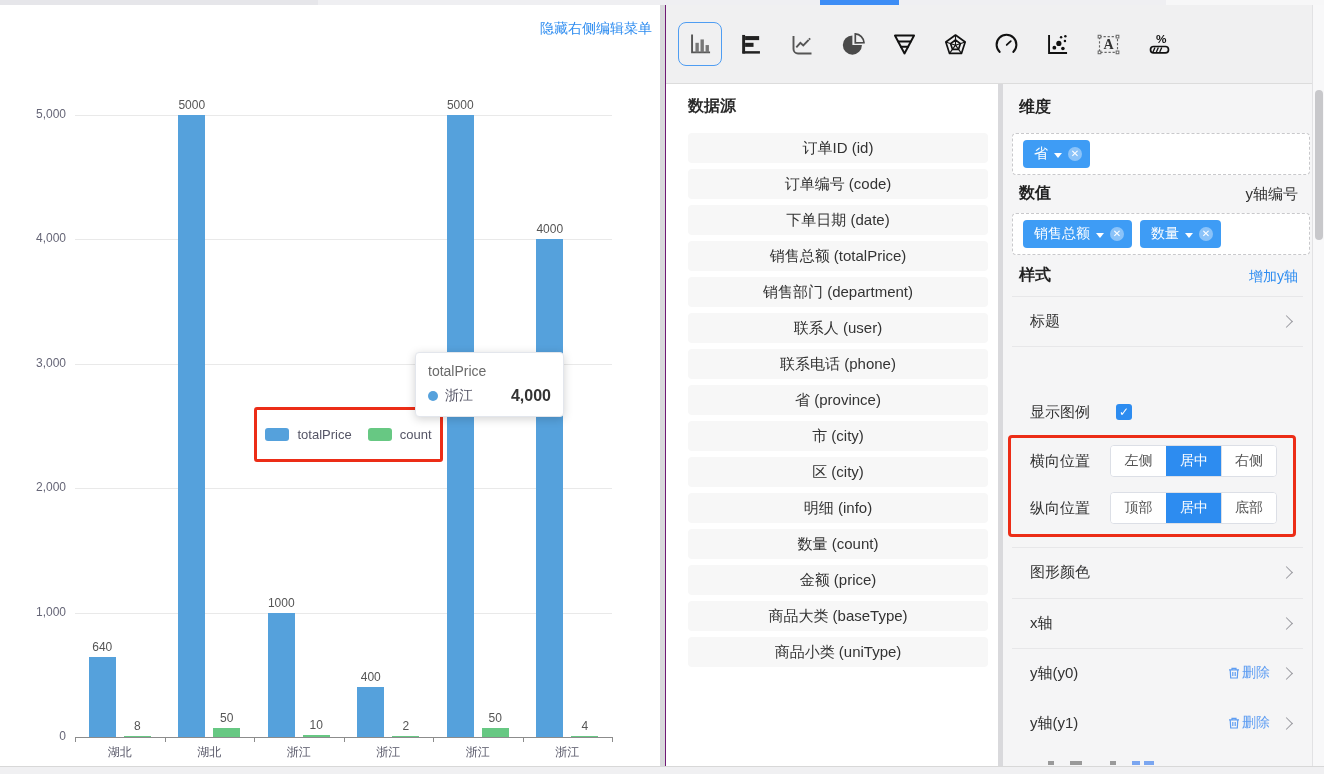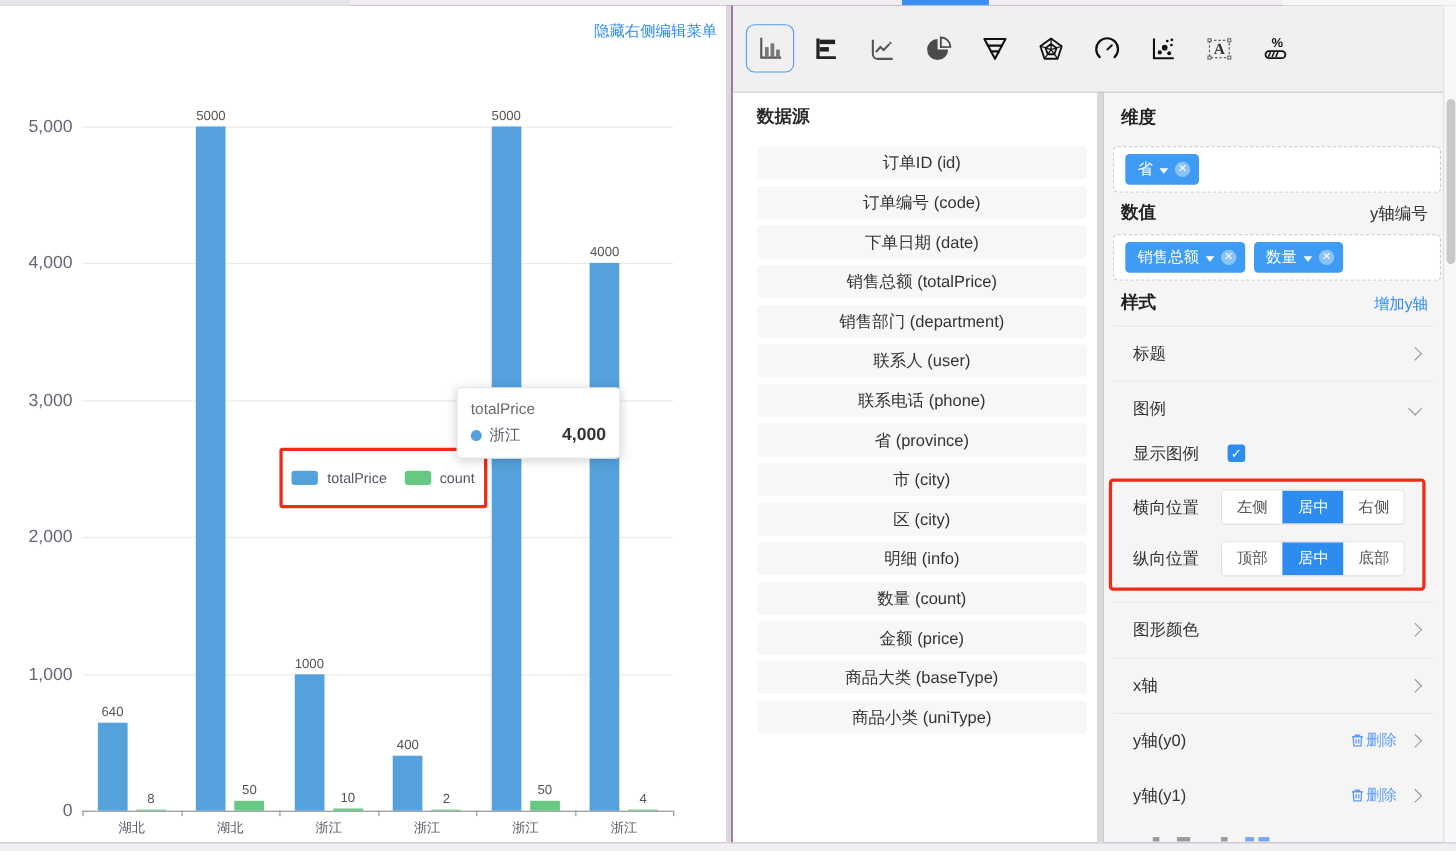--- a/index.html
+++ b/index.html
@@ -10,21 +10,21 @@
   #topstrip{position:absolute;left:0;top:0;width:1324px;height:5px;background:#efeff2;}
   #topstrip .seg-left{position:absolute;left:0;top:0;width:318px;height:5px;background:#e6e6ea;}
   #topstrip .seg-right{position:absolute;left:1166px;top:0;width:158px;height:5px;background:#f7f7f8;}
   #topstrip .seg-blue{position:absolute;left:820px;top:0;width:79px;height:5px;background:#3d8df5;}
 
   
   #chart-area{position:absolute;left:0;top:5px;width:660px;height:761px;background:#fff;}
   #hide-link{position:absolute;top:15px;right:8px;font-size:14px;color:#2d8cf0;cursor:pointer;text-decoration:none;}
   .gridline{position:absolute;height:1px;background:#e9e9e9;}
   .axisline{position:absolute;height:1px;background:#8c8c8c;}
-  .ytick{position:absolute;width:58px;text-align:right;font-size:16px;color:#667;}
+  .ytick{position:absolute;width:58px;text-align:right;font-size:12px;color:#667;}
   .xtickmark{position:absolute;width:1px;height:5px;background:#8c8c8c;}
   .xcat{position:absolute;width:60px;text-align:center;font-size:12px;color:#556;}
   .bar{position:absolute;z-index:2;}
   .bar-label{position:absolute;width:54px;text-align:center;font-size:12px;color:#555;z-index:2;}
   #legend-box{position:absolute;left:254px;top:402px;width:183px;height:49px;border:3px solid #ec2d17;border-radius:3px;display:flex;align-items:center;justify-content:center;gap:16px;z-index:3;background:transparent;}
   .legend-item{display:flex;align-items:center;gap:8px;font-size:13px;color:#556;cursor:pointer;}
   .legend-swatch{width:24px;height:13px;border-radius:3px;}
   #tooltip{position:absolute;left:415px;top:347px;width:123px;background:#fff;border:1px solid #e3e6ec;border-radius:4px;box-shadow:0 2px 10px rgba(0,0,0,.18);padding:10px 12px 11px 12px;z-index:4;}
   #tooltip .tt-title{font-size:14px;color:#6a6a6a;}
   #tooltip .tt-row{display:flex;align-items:center;margin-top:8px;}
@@ -324,24 +324,20 @@
     <div class="sec-head" style="top:181px">样式</div>
     <div class="right-link" style="top:184px">增加y轴</div>
 
     <div class="hline" style="top:212px"></div>
     <div class="srow" style="top:212px;height:50px">
       <span class="srow-label">标题</span>
       <span class="chev chev-right"></span>
     </div>
 
     <div class="hline" style="top:262px"></div>
-    <div class="srow" style="top:262px;height:50px">
-      <span class="srow-label">图例</span>
-      <span class="chev chev-down"></span>
-    </div>
 
     <div class="srow" style="top:312px;height:32px">
       <span class="srow-label lbl-fixed">显示图例</span>
       <span class="cbx">✓</span>
     </div>
 
     <div class="redbox"></div>
     <div class="srow" style="top:354px;height:46px;z-index:2">
       <span class="srow-label lbl-fixed">横向位置</span>
       <span class="seg" id="seg-h">

